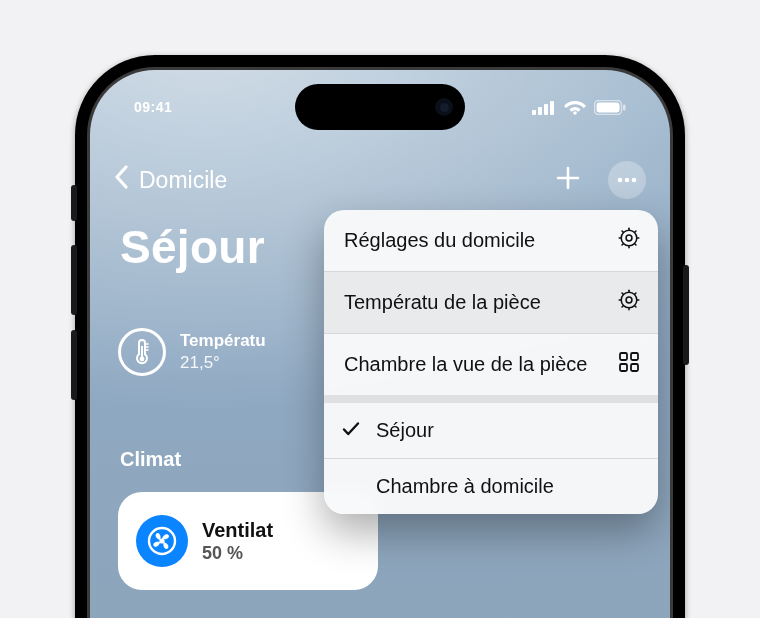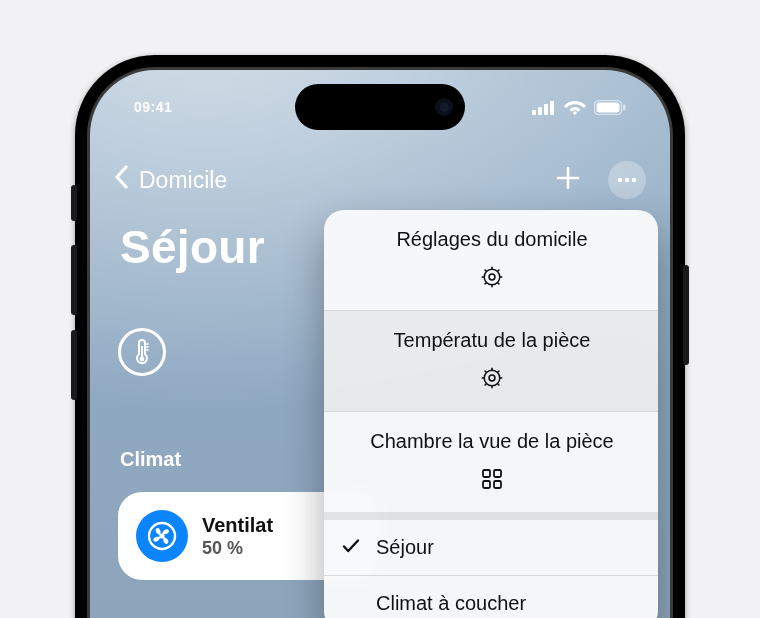--- a/index.html
+++ b/index.html
@@ -79,42 +79,42 @@
     width:48px; height:48px; border:3px solid #fff; border-radius:50%;
     display:flex; align-items:center; justify-content:center;
   }
   .temp-txt .lbl{ font-size:17px; font-weight:600; color:#fff; }
   .temp-txt .val{ font-size:17px; color:rgba(255,255,255,0.9); margin-top:2px; }
   .section-label {
     position:absolute; left:30px; top:378px; color:#fff;
     font-size:20px; font-weight:600;
   }
   .tile {
-    position:absolute; left:28px; top:422px; width:260px; height:88px;
+    position:absolute; left:28px; top:422px; width:260px; height:98px;
     background:#fff; border-radius:24px;
     display:flex; align-items:center; gap:14px; padding:0 18px;
   }
   .fan-badge{
     width:52px; height:52px; border-radius:50%;
     background:#0a84ff; display:flex; align-items:center; justify-content:center;
   }
   .tile-text .ttl{ font-size:20px; font-weight:600; color:#111; }
   .tile-text .sub{ font-size:18px; color:#555; margin-top:1px;font-weight:bold; }
 
   .menu {
     position:absolute; right:12px; top:140px;
     width:334px; background:rgba(248,249,250,0.97);
     border-radius:20px; overflow:hidden;
     box-shadow:0 18px 42px rgba(0,0,0,.32);
     backdrop-filter:blur(6px);
   }
   .menu-row{
     display:flex; align-items:center; justify-content:space-between;
     padding:17px 18px 17px 20px;
-    font-size:20px; color:#111; gap:14px;flex-direction:column;
+    font-size:20px; color:#111; gap:14px;
   }
   .menu-row.hl { background:rgba(0,0,0,0.05); }
   .menu-row .txt { flex:1; line-height:1.25; }
   .sep { height:1px; background:rgba(0,0,0,0.12); }
   .thick-sep { height:8px; background:rgba(0,0,0,0.09); }
   .room-row{
     display:flex; align-items:center; gap:14px;
     padding:16px 18px 16px 16px; font-size:20px; color:#111;
   }
   .check-slot{ width:22px; display:flex; justify-content:center; }
@@ -201,20 +201,24 @@
               <path d="M8 2a3 3 0 0 0-3 3v11.2a5 5 0 1 0 6 0V5a3 3 0 0 0-3-3z" fill="none" stroke="#fff" stroke-width="2"></path>
               <circle cx="8" cy="21" r="2.4" fill="#fff"></circle>
               <line x1="8" y1="8" x2="8" y2="19" stroke="#fff" stroke-width="2"></line>
               <g stroke="#fff" stroke-width="1.6" stroke-linecap="round">
                 <line x1="12" y1="6" x2="14" y2="6"></line>
                 <line x1="12" y1="9" x2="14" y2="9"></line>
                 <line x1="12" y1="12" x2="14" y2="12"></line>
               </g>
             </svg>
         </div>
+        <div class="temp-txt">
+          <div class="lbl">Températu</div>
+          <div class="val">21,5°</div>
+        </div>
       </div>
 
       <div class="section-label">Climat</div>
 
       <div class="tile">
         <div class="fan-badge">
           <svg width="32" height="32" viewBox="0 0 32 32">
               <circle cx="16" cy="16" r="13" fill="none" stroke="#fff" stroke-width="2.4"></circle>
               <circle cx="16" cy="16" r="2.6" fill="#fff"></circle>
               <g fill="#fff">
@@ -292,19 +296,19 @@
               <svg width="18" height="16" viewBox="0 0 18 16">
                   <path d="M2 8.5l4.2 4.5L16 2.5" fill="none" stroke="#111" stroke-width="2.4" stroke-linecap="round" stroke-linejoin="round"></path>
                 </svg>
             </span>
           </div>
           <div>Séjour</div>
         </div>
         <div class="sep"></div>
         <div class="room-row">
           <div class="check-slot"></div>
-          <div>Climat à coucher</div>
+          <div>Chambre à domicile</div>
         </div>
       </div>
 
     </div>
   </div>
 </div>
 
 </body></html>

